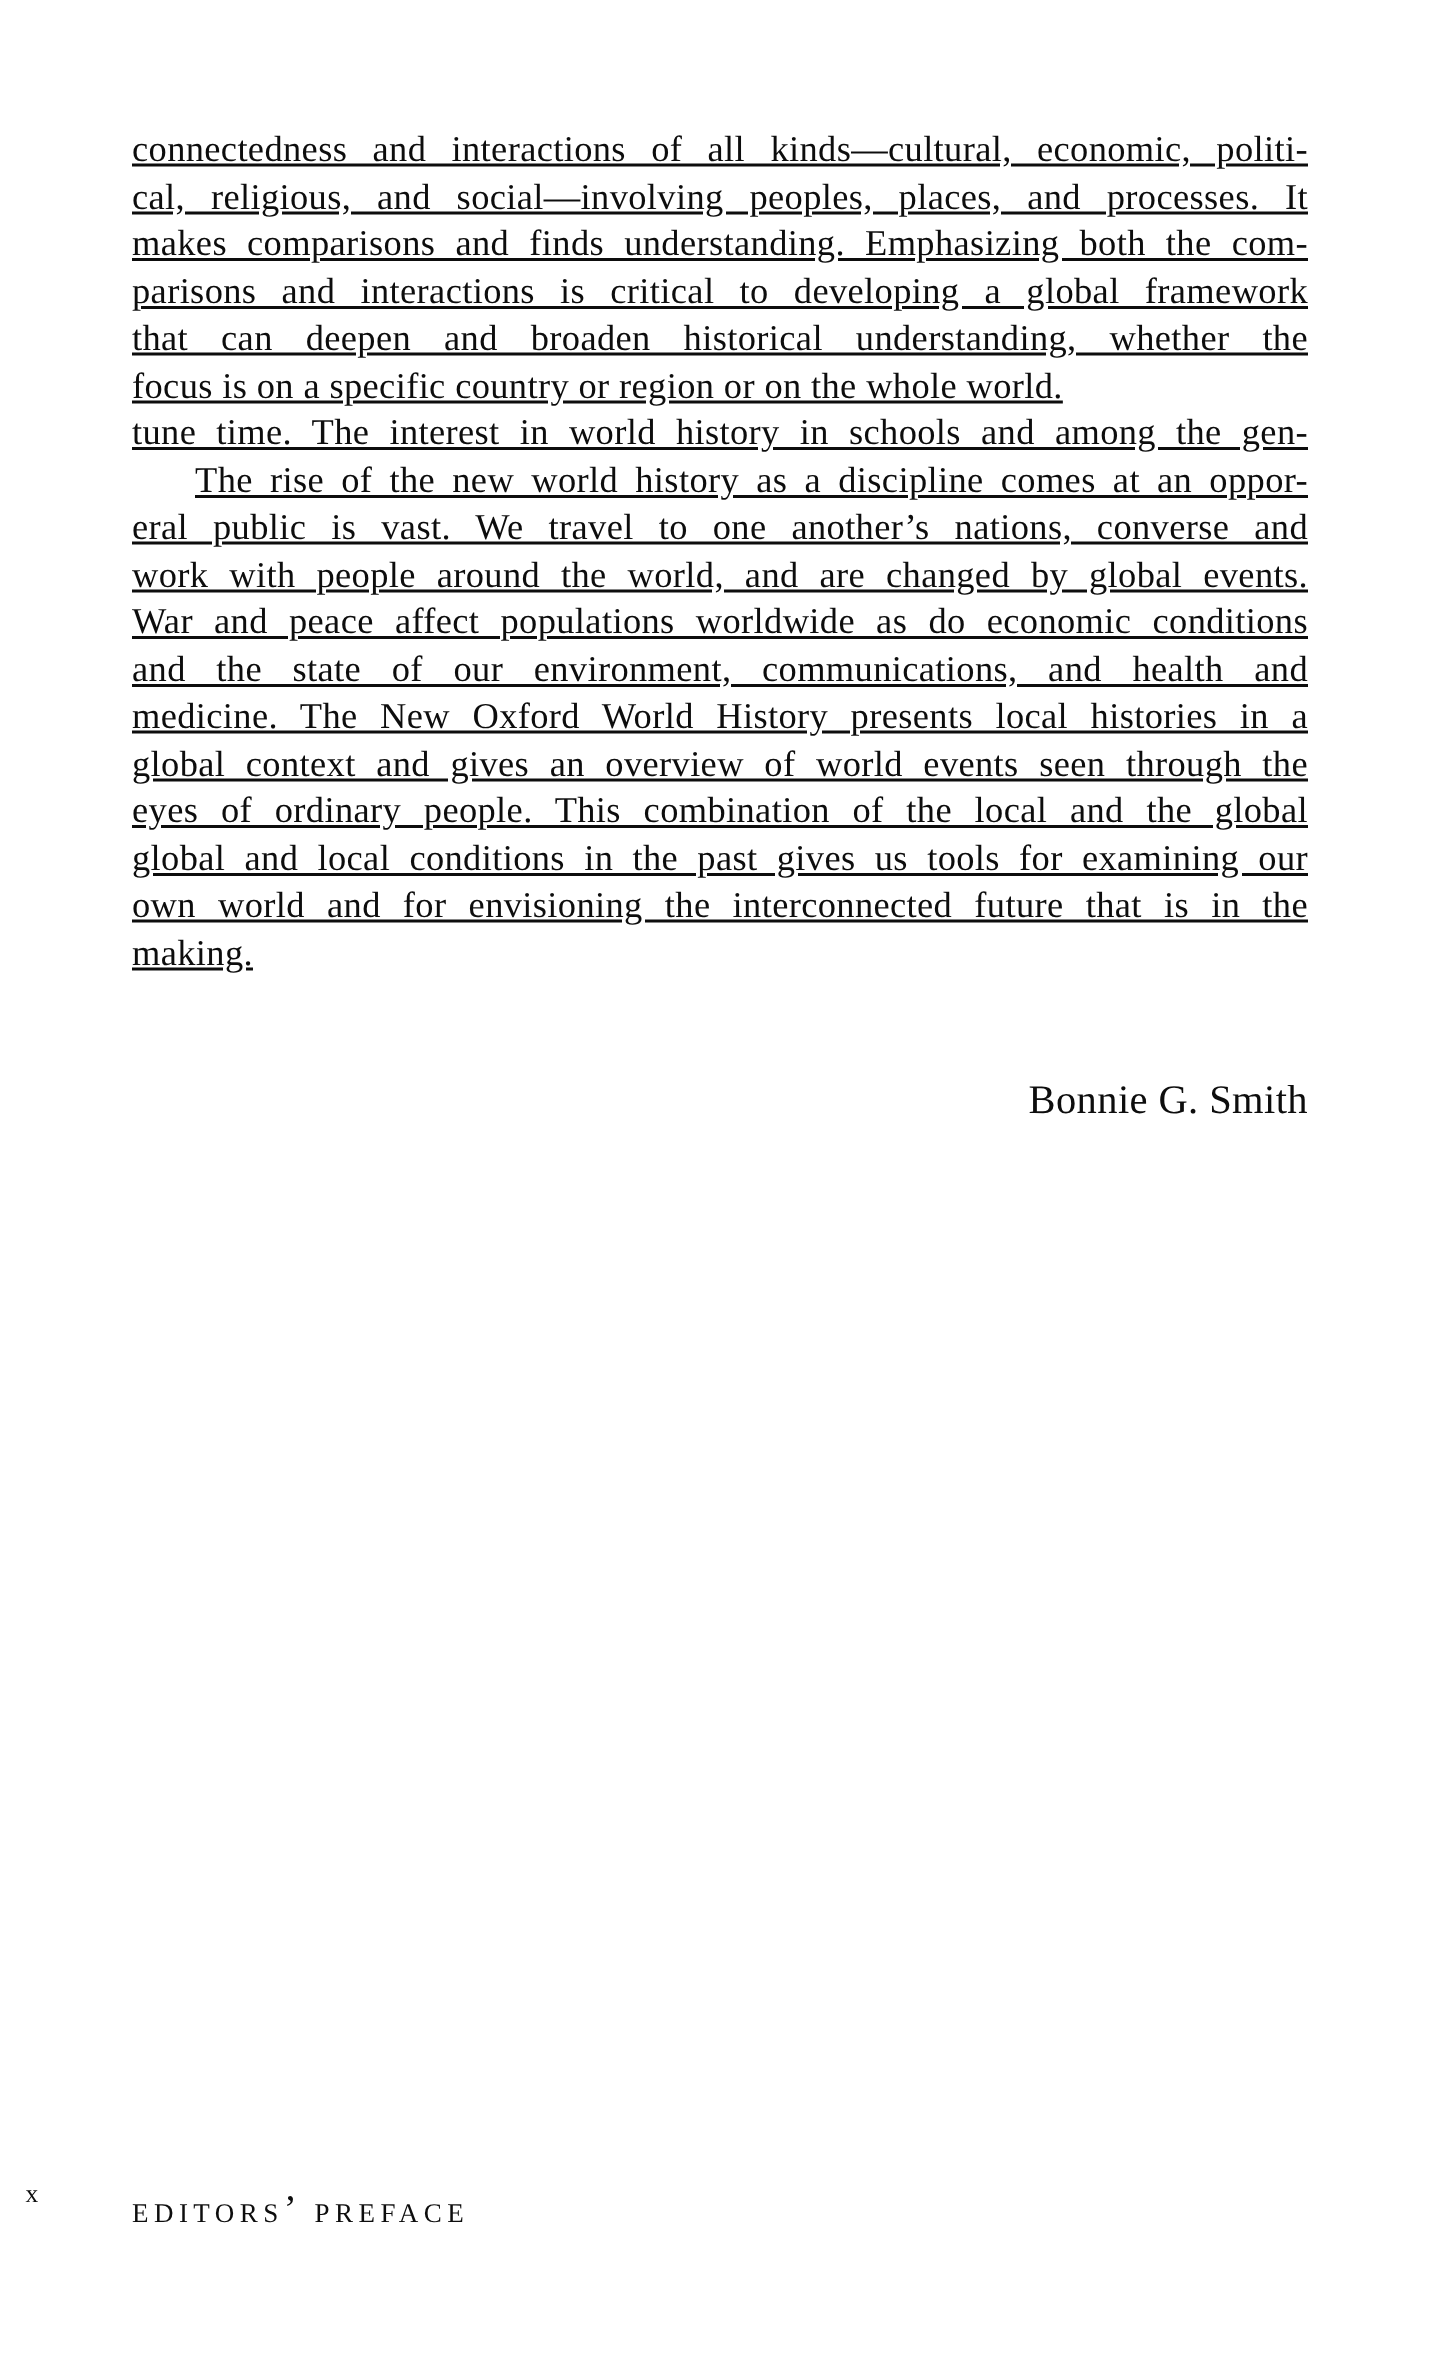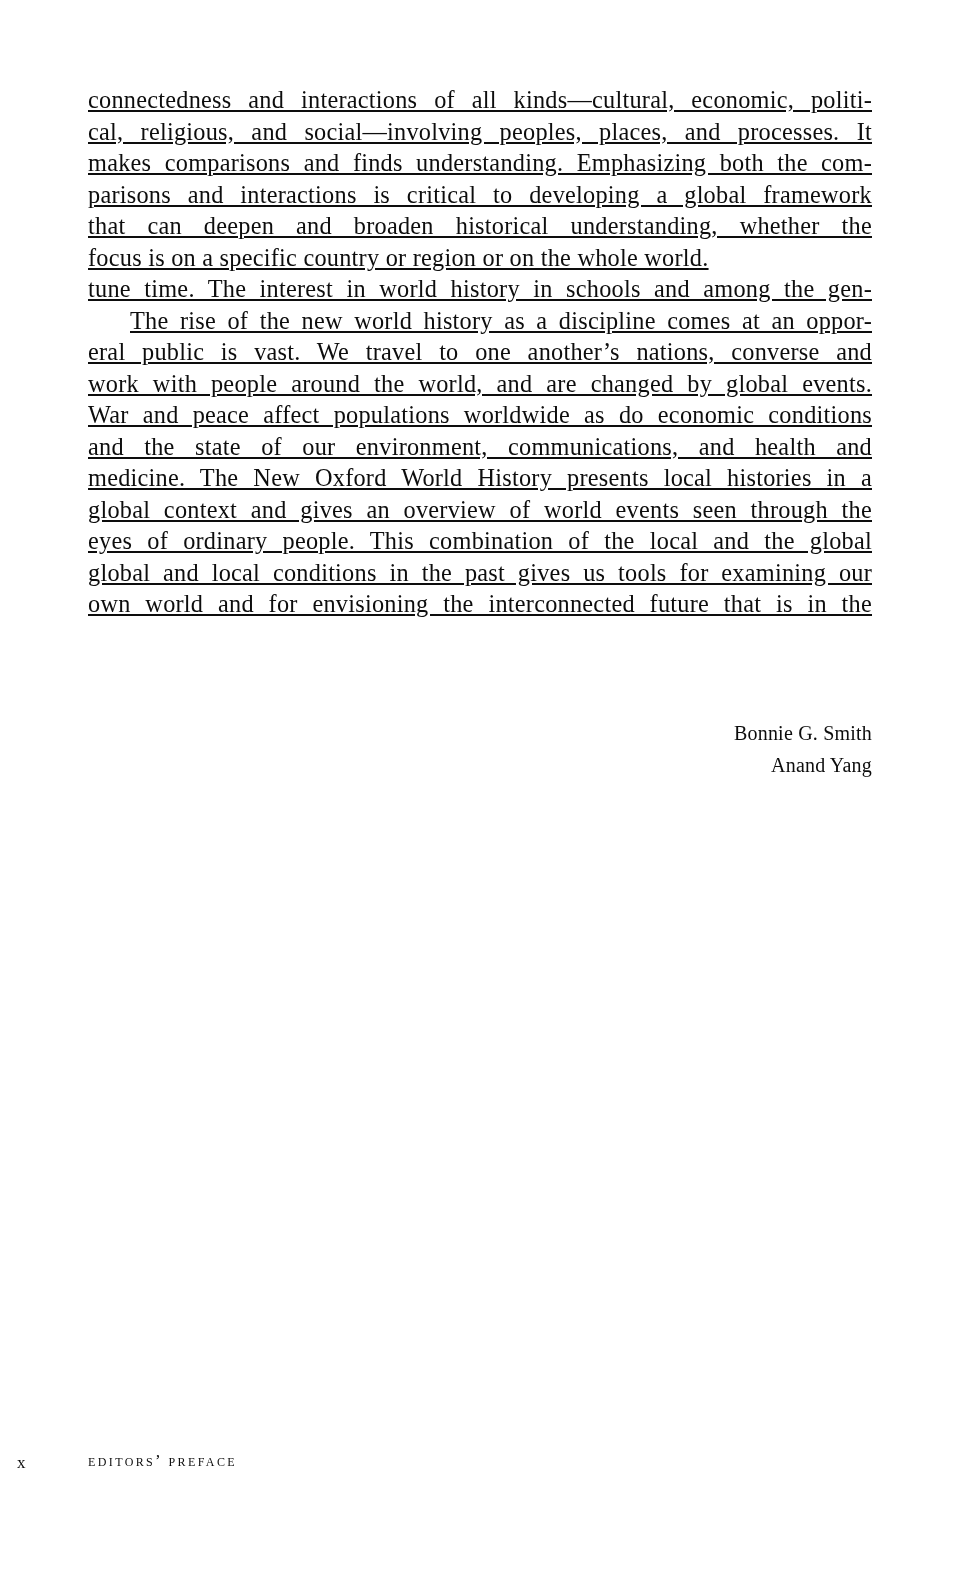--- a/index.html
+++ b/index.html
@@ -57,21 +57,21 @@
   
   .signature {
     position: absolute;
     left: 88px;
     top: 718px;
     width: 784px;
     text-align: right;
   }
   .signature .sig-line {
     display: block;
-    font-size: 20px;
+    font-size: 27px;
     line-height: 31.5px;
     letter-spacing: 0.01em;
   }
 
   
   .footer {
     position: absolute;
     left: 0;
     top: 1446px;
     width: 960px;
@@ -81,22 +81,22 @@
     position: absolute;
     left: 17px;
     top: 6px;
     font-size: 17px;
     line-height: 22px;
     letter-spacing: 0.02em;
   }
   .running-head {
     position: absolute;
     left: 88px;
-    top: 0px;
-    font-size: 17px;
+    top: 12px;
+    font-size: 26px;
     line-height: 30px;
     font-variant: small-caps;
     text-transform: lowercase;
     letter-spacing: 0.14em;
   }
 </style>
 </head>
 <body>
 
 <div class="page">
@@ -115,26 +115,26 @@
       <span class="line indent">The rise of the new world history as a discipline comes at an oppor-</span>
       <span class="line">eral public is vast. We travel to one another’s nations, converse and</span>
       <span class="line">work with people around the world, and are changed by global events.</span>
       <span class="line">War and peace affect populations worldwide as do economic conditions</span>
       <span class="line">and the state of our environment, communications, and health and</span>
       <span class="line">medicine. The New Oxford World History presents local histories in a</span>
       <span class="line">global context and gives an overview of world events seen through the</span>
       <span class="line">eyes of ordinary people. This combination of the local and the global</span>
       <span class="line">global and local conditions in the past gives us tools for examining our</span>
       <span class="line">own world and for envisioning the interconnected future that is in the</span>
+      <span class="line last">making.</span>
     </p>
   </div>
 
   <div class="signature">
     <span class="sig-line">Bonnie G. Smith</span>
-    <span class="sig-line">Anand Yang</span>
   </div>
 
   <div class="footer">
     <span class="folio">x</span>
     <span class="running-head">Editors’ Preface</span>
   </div>
 
 </div>
 
 </body></html>

